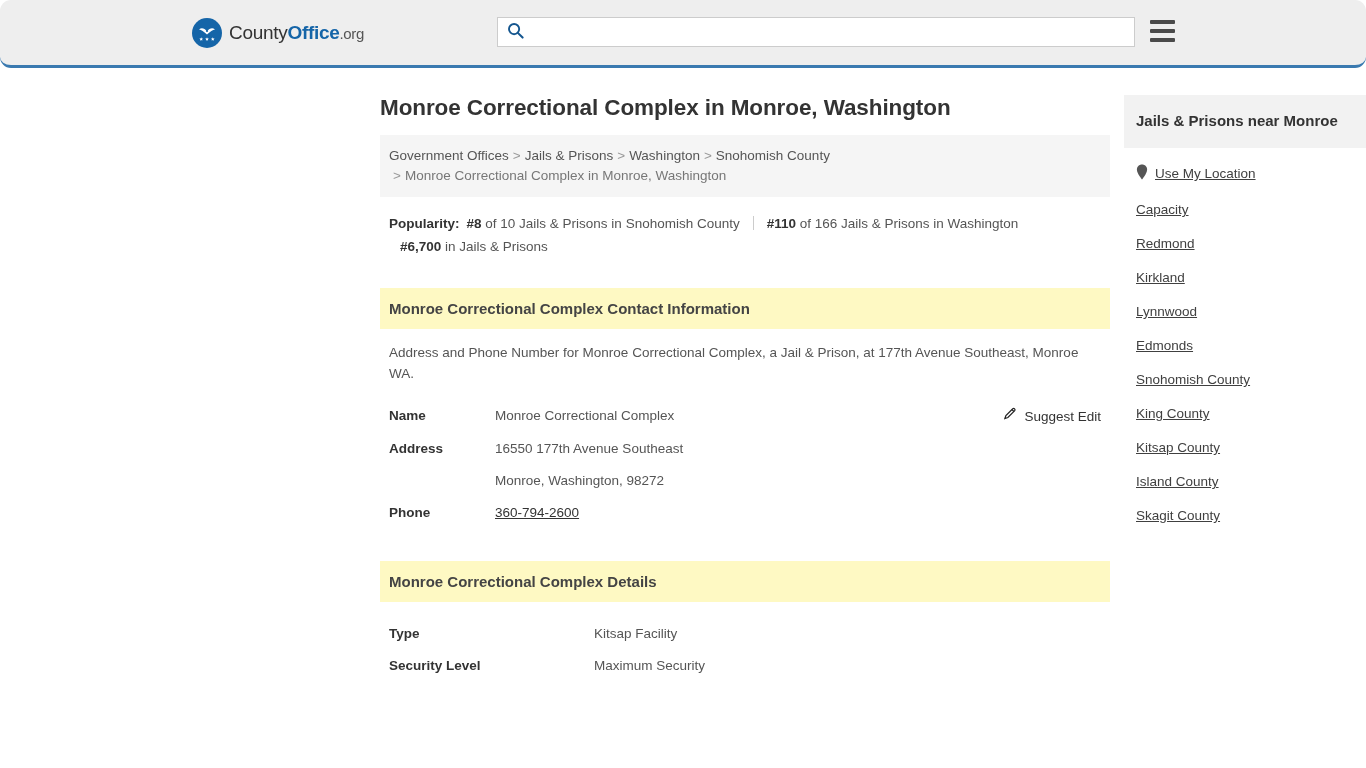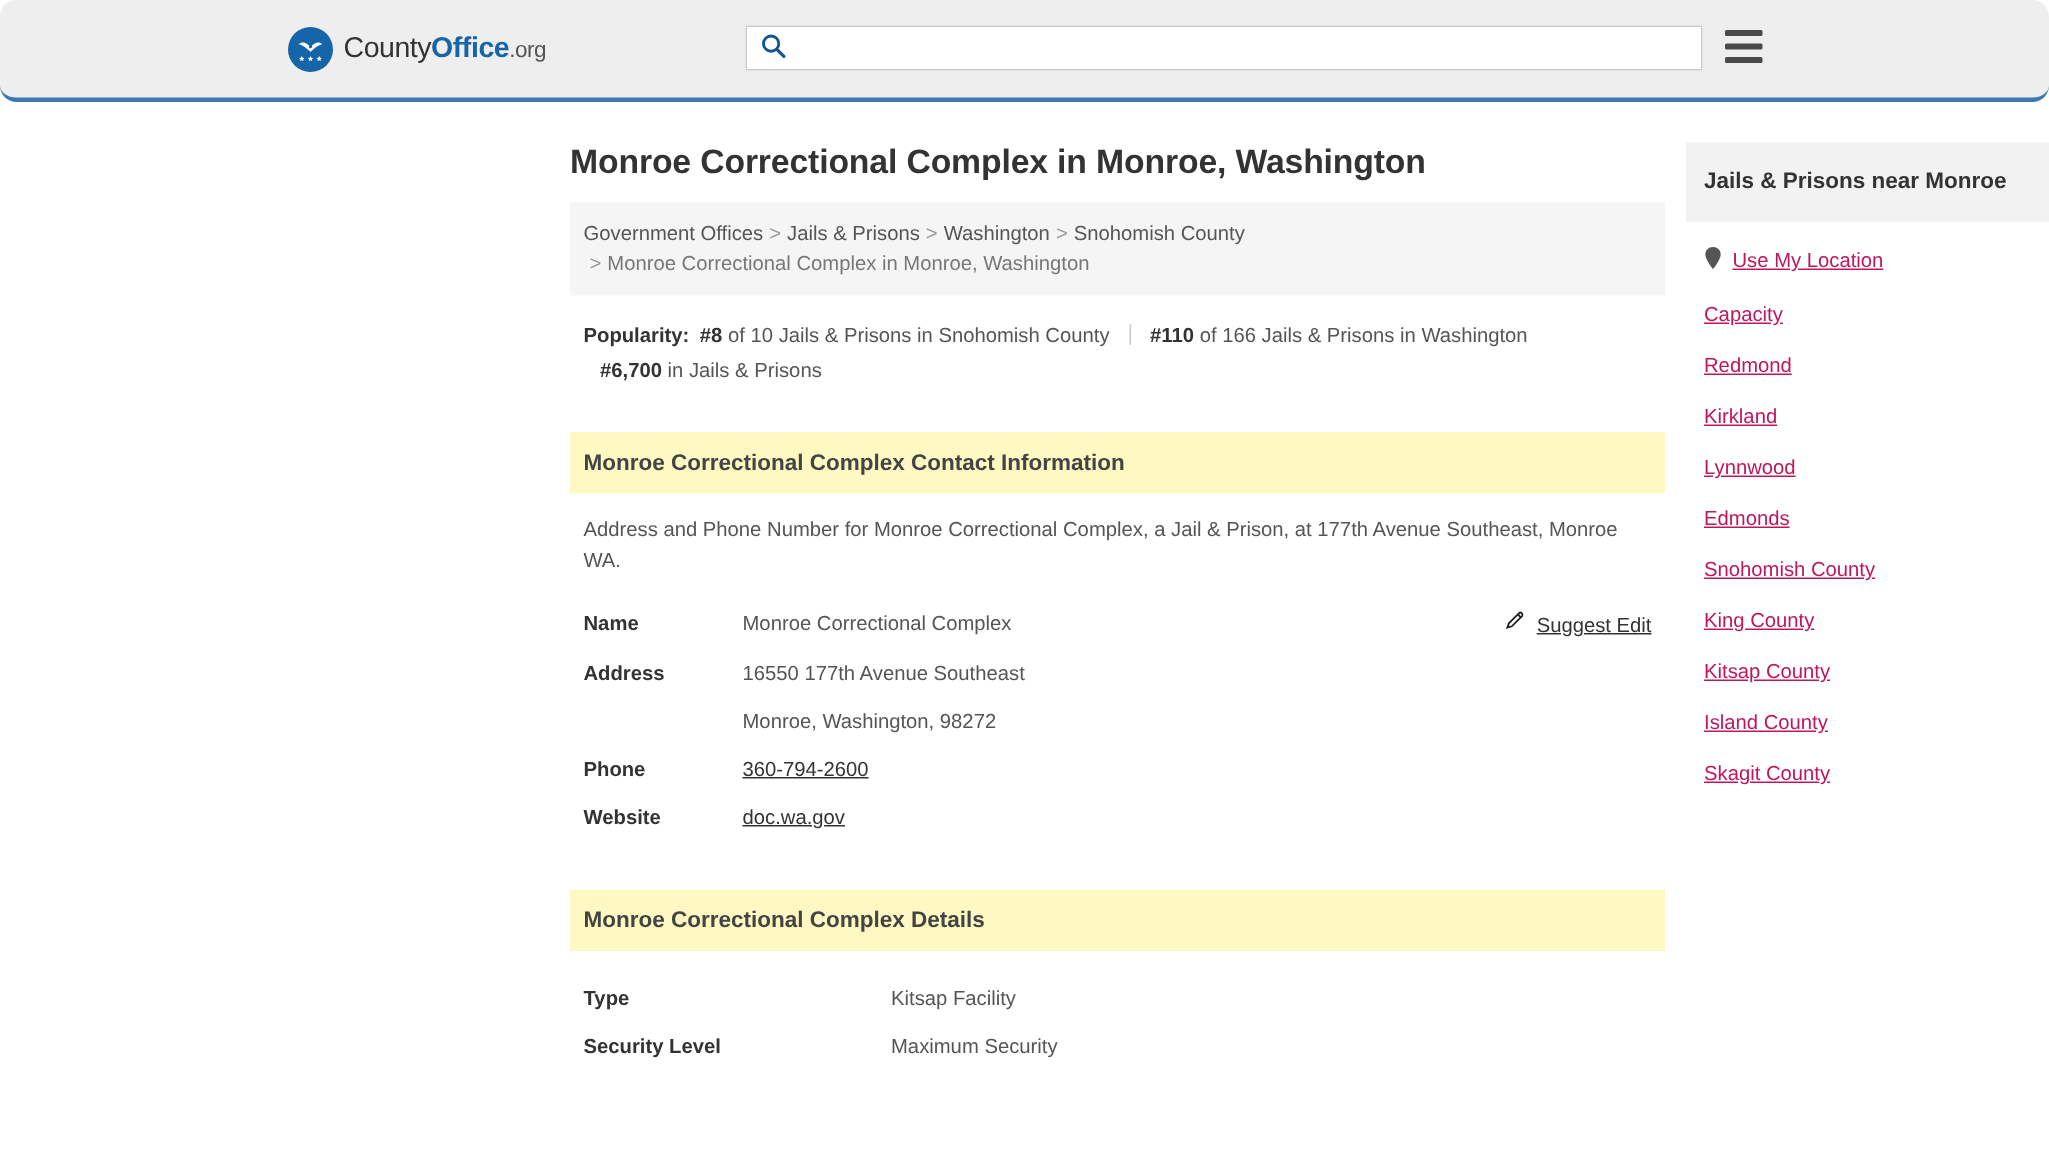--- a/index.html
+++ b/index.html
@@ -213,42 +213,42 @@
   }
   .suggest-edit {
     display: inline-flex;
     align-items: center;
     gap: 6px;
     font-size: 13.5px;
     color: #333333;
     text-decoration: none;
     cursor: pointer;
   }
-  .suggest-edit .txt { text-decoration: underline; }
+  .suggest-edit .txt { }
 
   
   .side-head {
     background: #f2f2f2;
     padding: 14px 12px 16px 12px;
     font-size: 15px;
     font-weight: bold;
     color: #333333;
     line-height: 23px;
     margin-top: 27px;
   }
   .side-list { padding: 6px 0 0 0; }
   .side-item {
     padding: 10px 12px 9px 12px;
     font-size: 13.5px;
     display: flex;
     align-items: center;
     gap: 7px;
   }
   .side-item a {
-    color: #be185d;
+    color: #404040;
     text-decoration: underline;
   }
   .pin-icon { flex: none; display: block; }
 </style>
 </head>
 <body>
 
 <div class="site-header">
 
   <div class="logo-wrap">
@@ -327,25 +327,20 @@
         <tr>
           <td class="key"></td>
           <td class="val">Monroe, Washington, 98272</td>
           <td class="act"></td>
         </tr>
         <tr>
           <td class="key">Phone</td>
           <td class="val"><a class="plain-link" href="#">360-794-2600</a></td>
           <td class="act"></td>
         </tr>
-        <tr>
-          <td class="key">Website</td>
-          <td class="val"><a class="plain-link" href="#">doc.wa.gov</a></td>
-          <td class="act"></td>
-        </tr>
       </tbody>
         </table>
 
       <div class="section-head" style="margin-top:32px">Monroe Correctional Complex Details</div>
       <table class="info-table details-table" style="margin-top:16px">
         <tbody>
             <tr>
           <td class="key">Type</td>
           <td class="val">Kitsap Facility</td>
         </tr>

